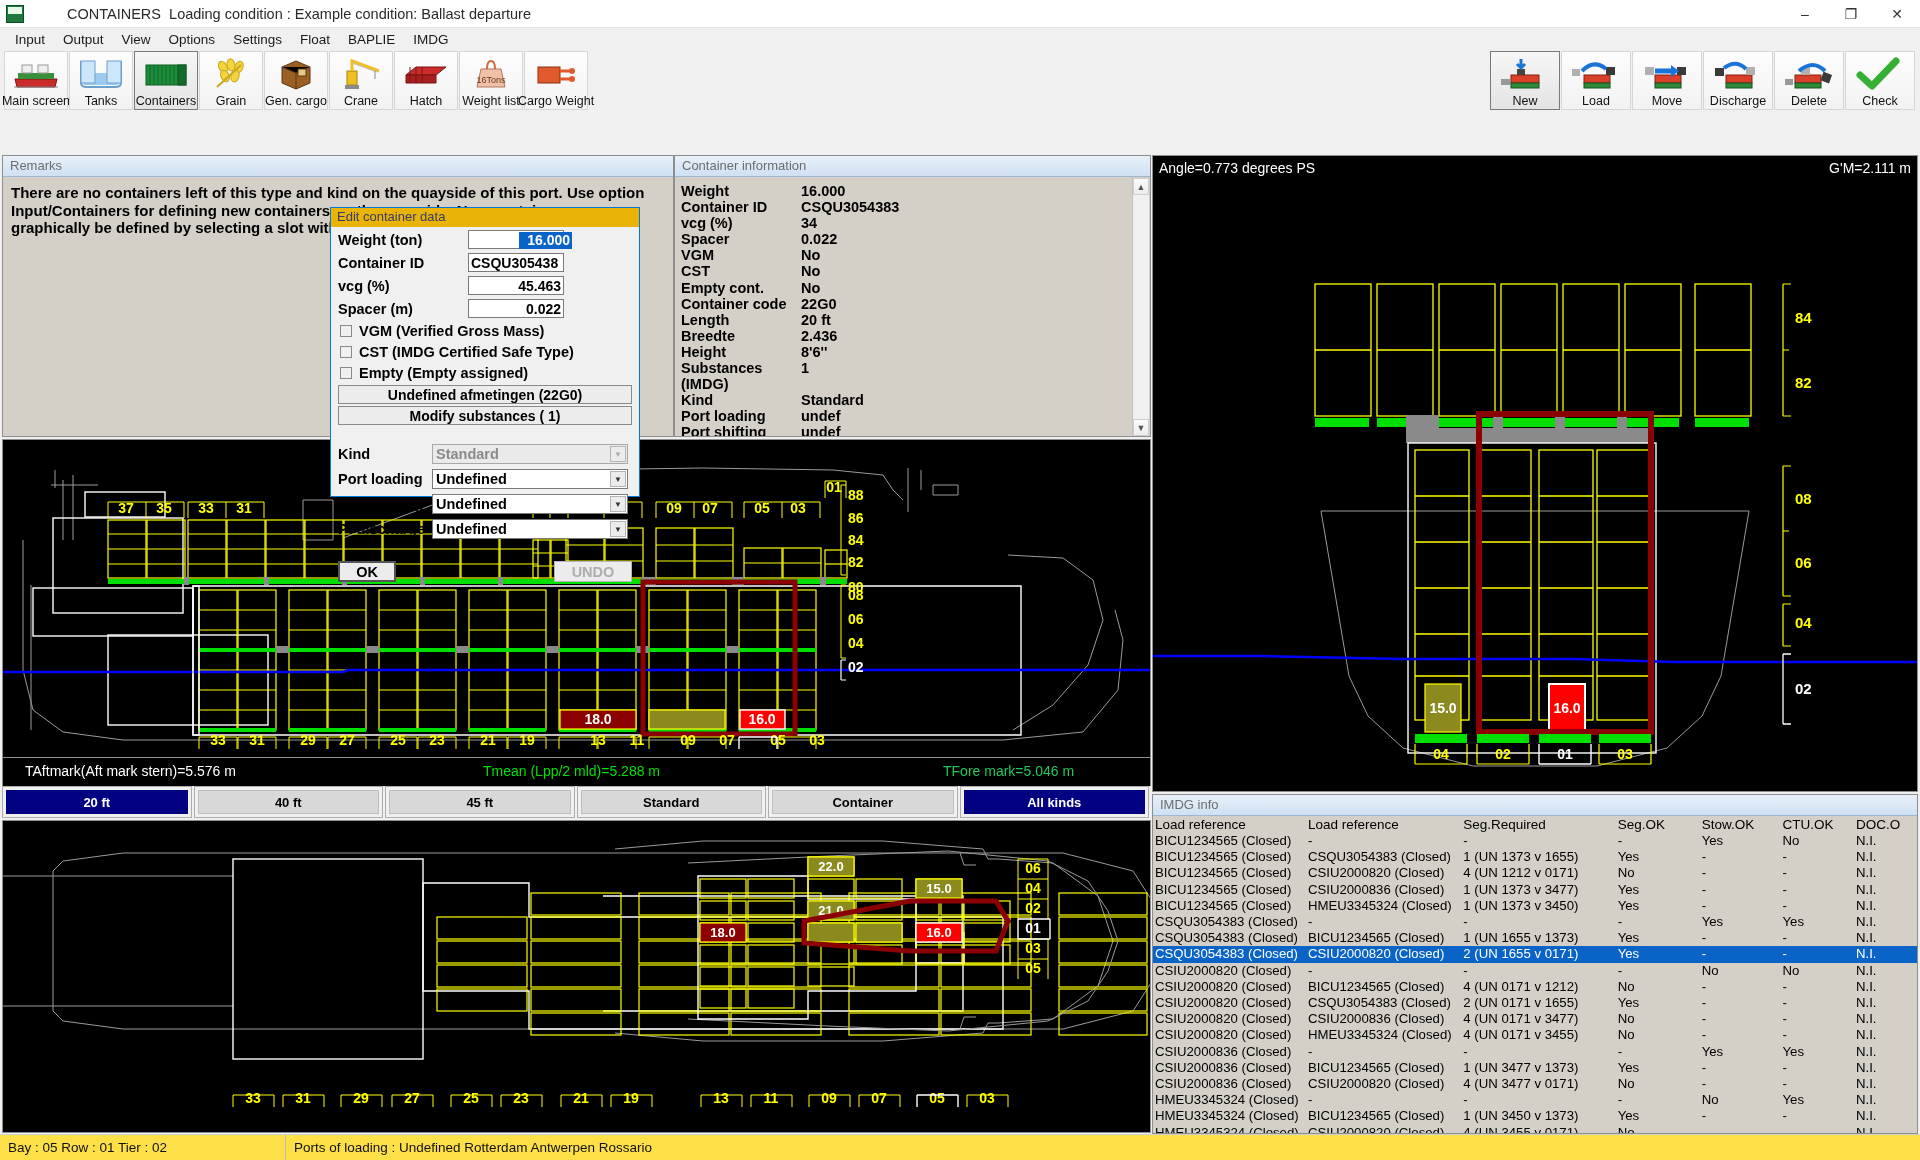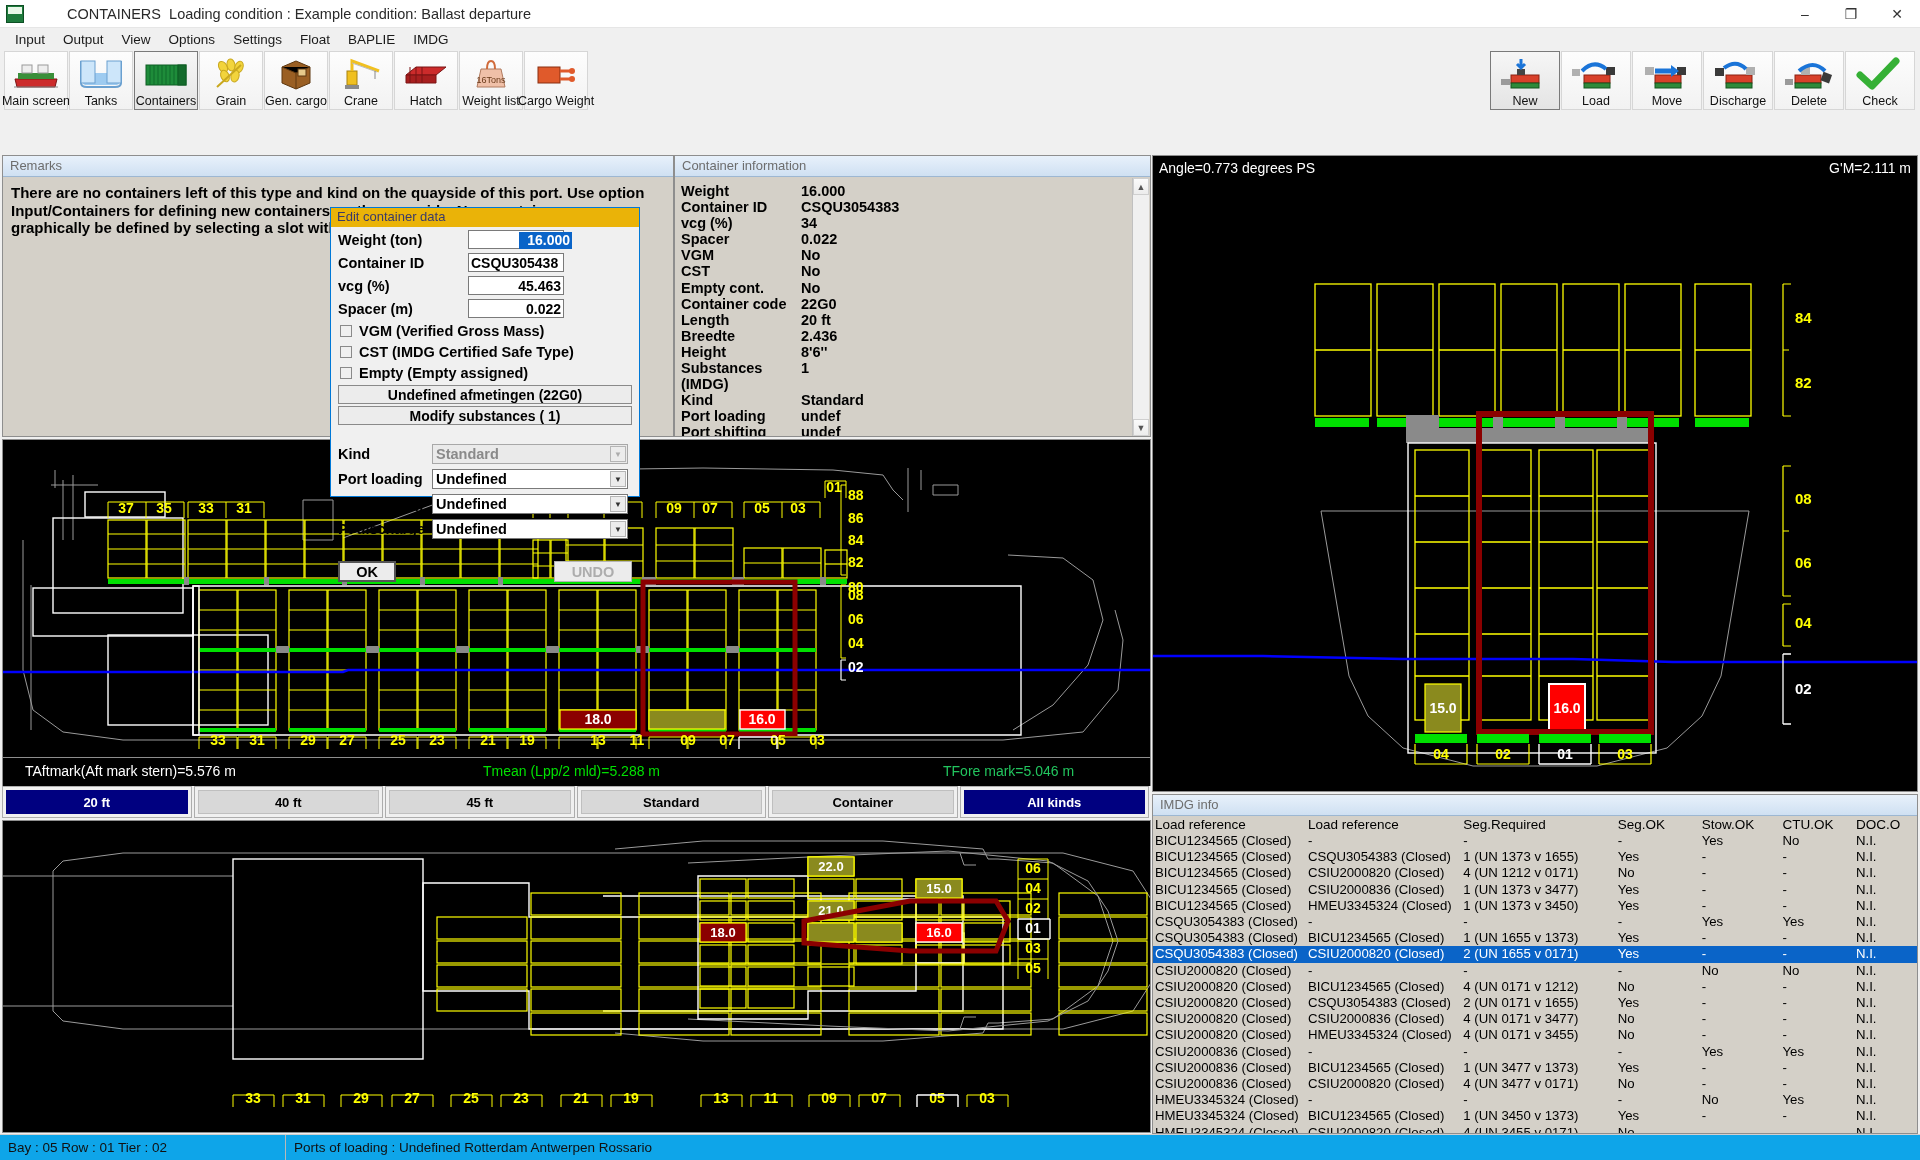--- a/index.html
+++ b/index.html
@@ -110,21 +110,21 @@
   }
   .fbtn .inner.on { background: #000080; color: #fff; border-color: #000080; }
 
   
   .trimrow { position: absolute; left: 2px; top: 758px; width: 1149px; height: 28px;
              background: #000; border-left: 1px solid #8e8e8e; border-right: 1px solid #8e8e8e; }
   .trimrow span { position: absolute; top: 5px; font-size: 14px; color: #fff; }
 
   
   .statusbar { position: absolute; left: 0; bottom: 0; width: 1920px; height: 26px;
-               background: #0ea5e9; border-top: 1px solid #cfcfcf; display: flex; align-items: center; }
+               background: #fde047; border-top: 1px solid #cfcfcf; display: flex; align-items: center; }
   .statusbar .seg { font-size: 13.5px; color: #111; padding-left: 8px; height: 26px;
                     display: flex; align-items: center; }
   .statusbar .seg.s1 { width: 286px; border-right: 1px solid #b9b9b9; }
   .statusbar .seg.s2 { flex: 1; }
 
   
   #dlg {
     position: absolute; left: 330px; top: 207px; width: 310px; height: 290px;
     background: #f0f0f0; border: 1px solid #0078d7; z-index: 50;
   }

